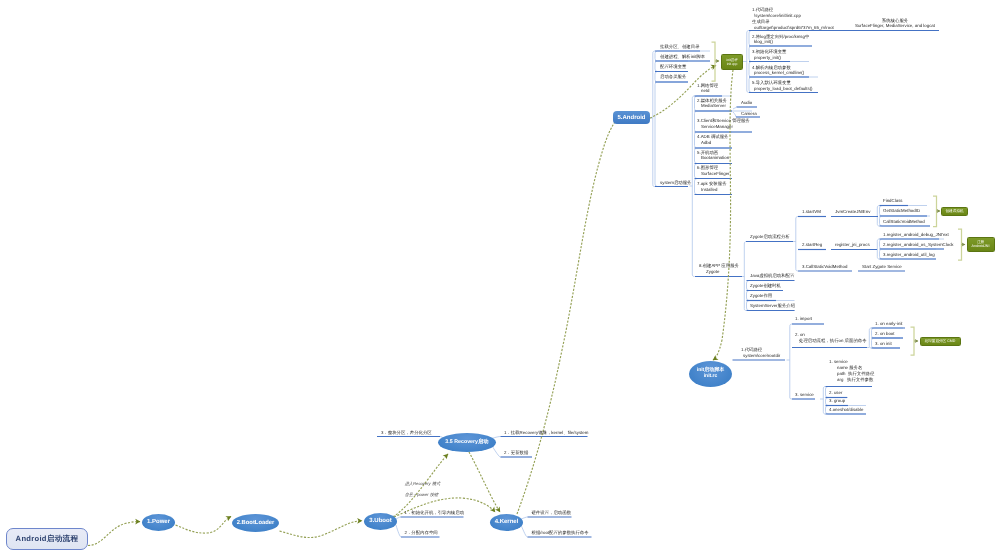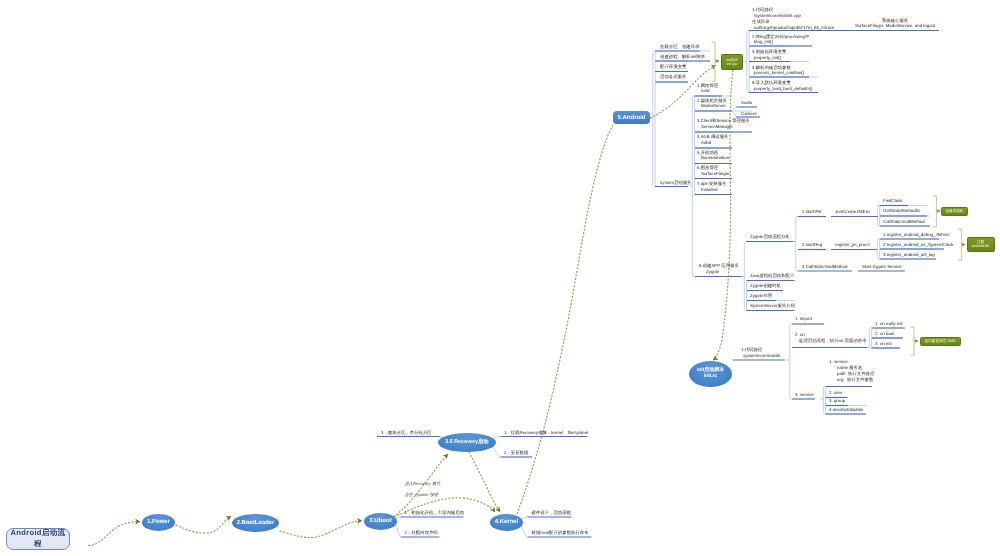--- a/index.html
+++ b/index.html
@@ -174,21 +174,21 @@
       <path d="M910.5,327 L914,327 L914,355 L910.5,355"></path>
     </g>
     <g fill="none" stroke="#9aa85c" stroke-width="0.9" marker-end="url(#ahs)">
       <path d="M715,61 L719,61"></path>
       <path d="M936.5,211 L940,211"></path>
       <path d="M961.5,244.5 L965,244.5"></path>
       <path d="M914,341 L918,341"></path>
     </g>
   </svg>
 
-  <div class="rootbox" style="left:6px;top:528px;width:64px;height:22px;font-size:7.6px;text-align:center;">
+  <div class="rootbox" style="left:6px;top:528px;width:82px;height:22px;font-size:7.6px;text-align:center;">
     <span>Android启动流程</span>
   </div>
 
   <div class="ellipse" style="left:142px;top:514px;width:33px;height:17px;font-size:6px;">
     <span>1.Power</span>
     </div>
 
   <div class="ellipse" style="left:232px;top:514px;width:47px;height:18px;font-size:5.85px;">
     <span>2.BootLoader</span>
     </div>

